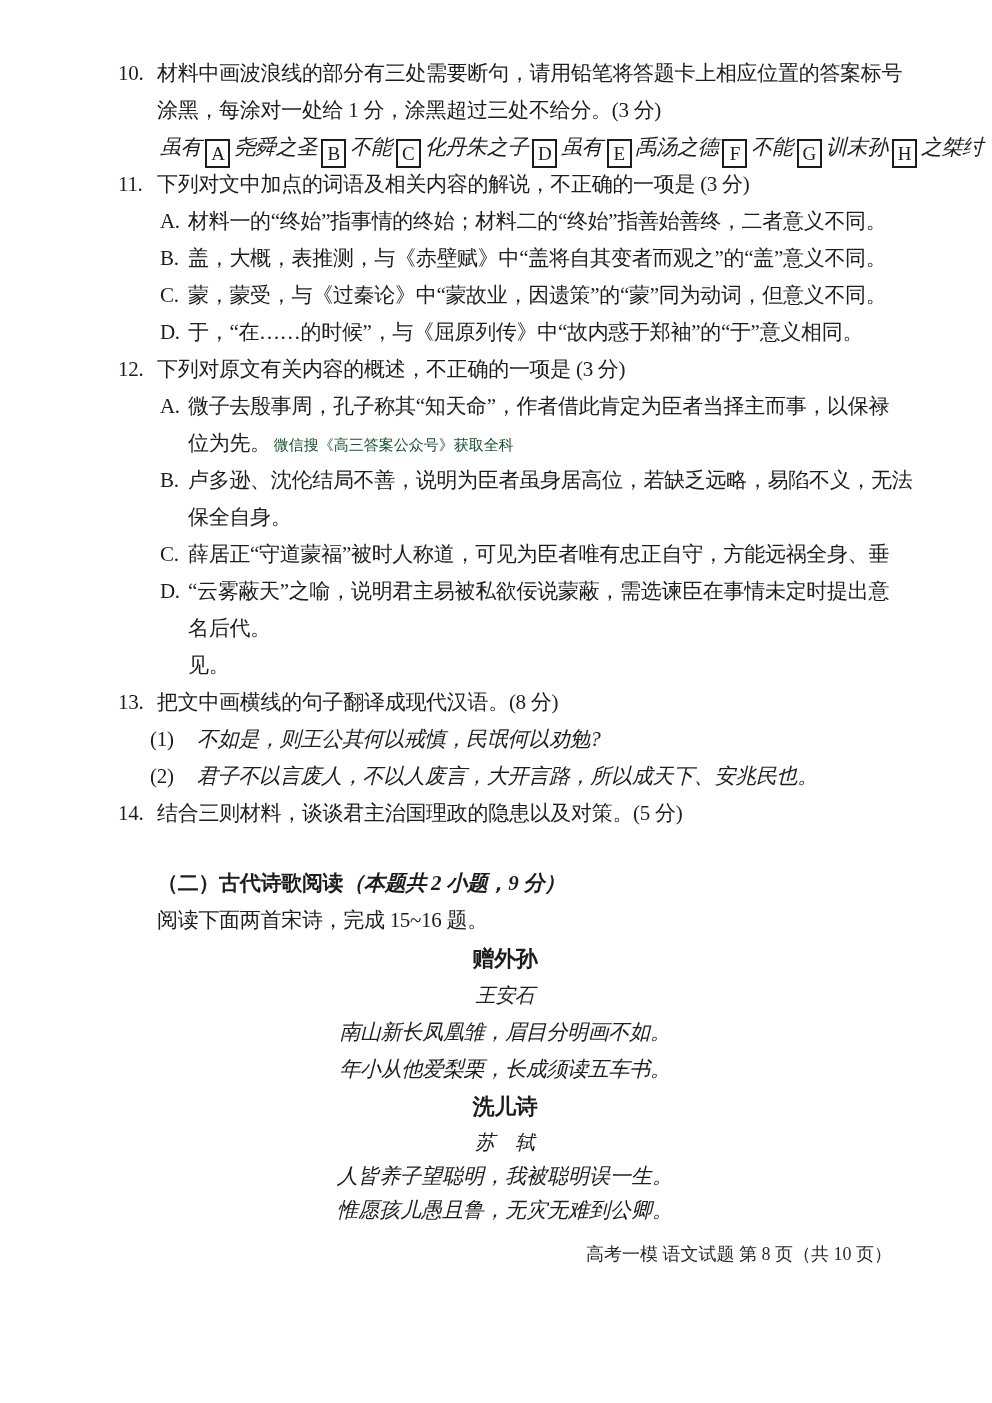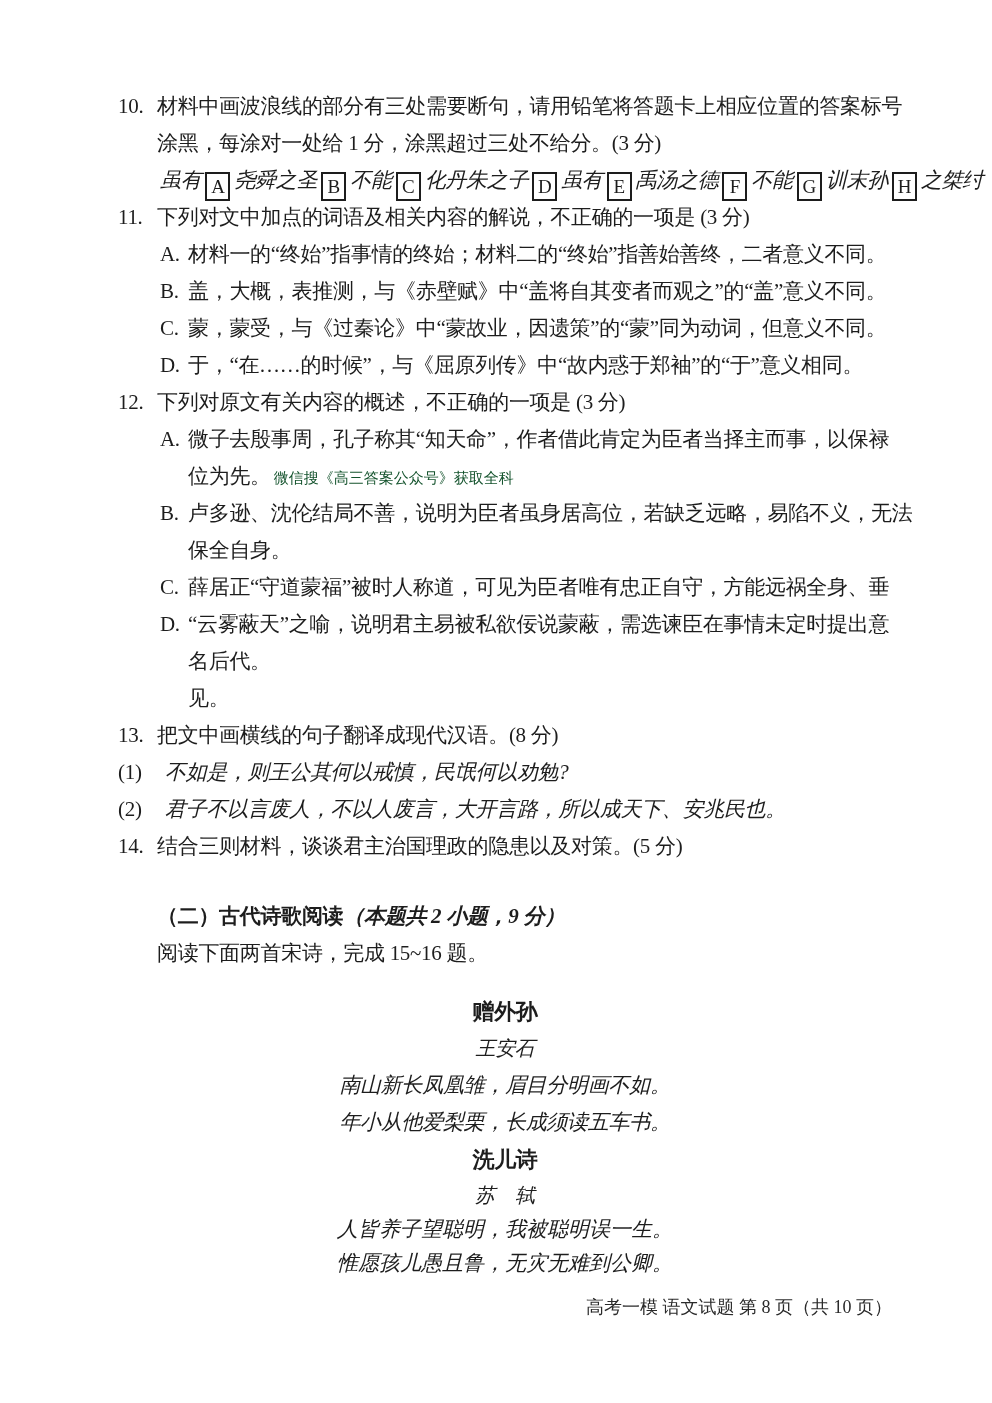--- a/index.html
+++ b/index.html
@@ -2,54 +2,54 @@
 <html lang="zh"><head>
 <meta charset="utf-8">
 <style>
   * { margin:0; padding:0; box-sizing:border-box; }
   html,body { background:#ffffff; }
   body {
     width:992px; height:1403px; overflow:hidden;
     font-family:"Liberation Serif","DejaVu Serif",serif;
     color:#1d1d1d;
   }
-  .page { width:992px; height:1403px; padding:88px 100px 0 118px; position:relative; }
+  .page { width:992px; height:1403px; padding:55px 100px 0 118px; position:relative; }
 
   .row { height:37px; line-height:37px; font-size:21px; letter-spacing:-0.3px; white-space:nowrap; }
   .row-sm { height:34px; line-height:34px; font-size:21px; white-space:nowrap; }
 
   .qnum { display:inline-block; width:39px; }
   .indent { margin-left:39px; }
 
   .opt { margin-left:42px; }
   .opt-letter { display:inline-block; width:28px; }
   .optwrap { margin-left:70px; }
 
-  .sub { }
+  .sub { margin-left:32px; }
   .sub-num { display:inline-block; width:47px; }
 
   .kai { font-style:italic; }
   .hei { font-family:Liberation Serif, serif; font-weight:700; }
 
   .boxline { margin-left:42px; }
   .seg-box {
     display:inline-block; width:25px; height:29px; line-height:26px;
     border:2px solid #1d1d1d; text-align:center;
     font-style:normal; font-size:19px; margin:0 4px; vertical-align:-6px;
     font-family:"Liberation Serif","DejaVu Serif",serif;
   }
 
   .watermark { font-size:15px; color:#14532d; letter-spacing:0; margin-left:3px; font-style:normal; }
 
   .sec-gap { margin-top:33px; }
   .sec-meta { font-weight:700; font-style:italic; }
 
   .center { text-align:center; white-space:nowrap; }
   .poem-title { font-size:22px; }
-  .poem-title-gap { margin-top:21px; }
+  .poem-title-gap { margin-top:1px; }
   .author { font-size:20px; }
 
   .footer { text-align:right; font-size:18px; margin-top:13px; line-height:28px; color:#2a2a2a; }
 </style>
 </head>
 <body>
 
 <div class="page">
 
   <div class="row"><span class="qnum">10.</span><span>材料中画波浪线的部分有三处需要断句，请用铅笔将答题卡上相应位置的答案标号</span></div>

